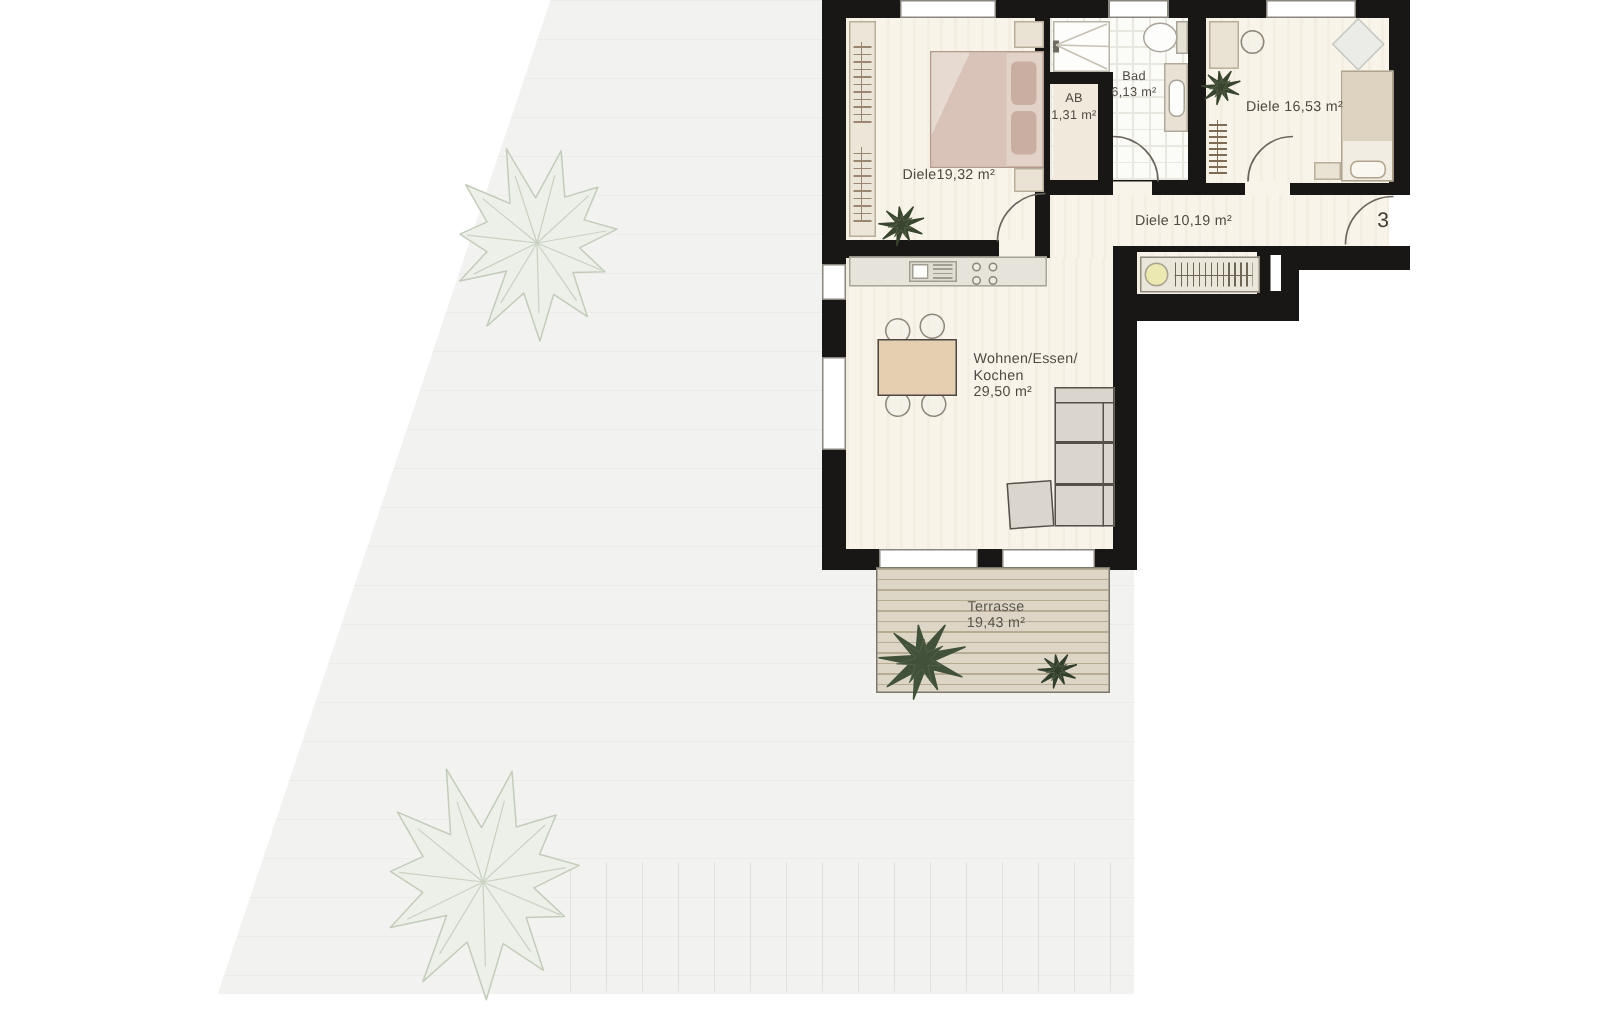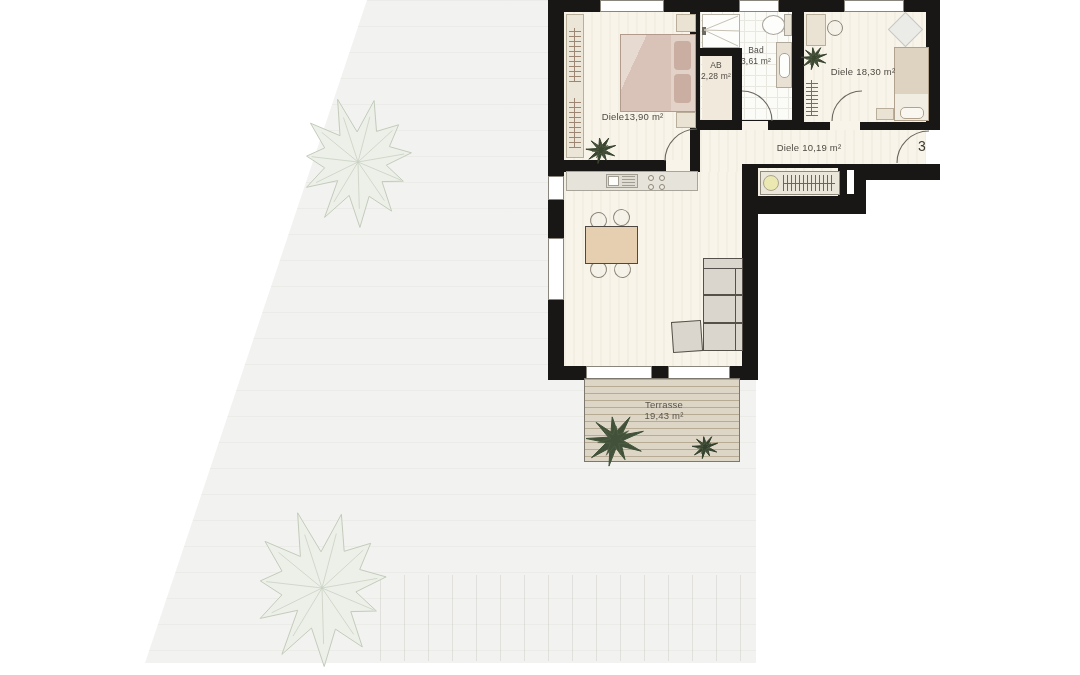--- a/index.html
+++ b/index.html
@@ -161,29 +161,34 @@
         <polygon points="607.6,152.0 602.9,151.8 604.0,157.8 600.8,153.0 596.4,157.9 598.6,151.6 592.0,151.3 598.8,149.3 595.1,144.5 600.0,147.3 601.5,142.8 602.5,147.3 608.1,145.2 603.7,149.6" fill="#39452f" stroke="#556147" stroke-width="0.6" stroke-linejoin="round"></polygon>
         <polygon points="818.5,66.8 814.4,61.6 811.3,69.6 811.7,61.5 803.5,65.9 810.2,59.2 801.1,57.3 811.1,56.7 805.6,50.2 812.2,54.5 812.7,47.7 814.9,53.9 820.7,47.7 817.0,55.8 826.6,54.2 817.5,58.2 825.7,63.0 817.0,60.8" fill="#39452f" stroke="#39452f" stroke-width="1" stroke-linejoin="round"></polygon>
         <polygon points="819.6,59.7 815.7,59.5 816.6,64.6 813.8,60.6 810.1,64.8 811.9,59.4 806.3,59.2 812.1,57.4 809.0,53.3 813.1,55.7 814.5,51.8 815.3,55.7 820.1,53.9 816.3,57.7" fill="#39452f" stroke="#556147" stroke-width="0.6" stroke-linejoin="round"></polygon>
         <polygon points="625.0,459.7 616.0,448.1 609.0,466.1 609.9,447.9 591.5,457.7 606.4,442.6 586.0,438.5 608.4,437.2 596.1,422.4 611.0,432.1 612.2,416.9 617.1,430.8 630.0,416.9 621.7,435.0 643.4,431.3 622.9,440.4 641.3,451.2 621.8,446.4" fill="#42523a" stroke="#42523a" stroke-width="1" stroke-linejoin="round"></polygon>
         <polygon points="627.7,443.9 618.7,443.5 620.9,455.0 614.6,445.9 606.2,455.3 610.3,443.2 597.7,442.6 610.7,438.7 603.7,429.5 613.0,434.8 616.1,426.1 618.0,434.9 628.7,430.7 620.2,439.2" fill="#42523a" stroke="#556147" stroke-width="0.6" stroke-linejoin="round"></polygon>
         <polygon points="709.5,455.8 705.4,450.6 702.3,458.6 702.7,450.5 694.5,454.9 701.2,448.2 692.1,446.3 702.1,445.7 696.6,439.2 703.2,443.5 703.7,436.7 705.9,442.9 711.7,436.7 708.0,444.8 717.6,443.2 708.5,447.2 716.7,452.0 708.0,449.8" fill="#333f2d" stroke="#333f2d" stroke-width="1" stroke-linejoin="round"></polygon>
         <polygon points="710.6,448.7 706.7,448.5 707.6,453.6 704.8,449.6 701.1,453.8 702.9,448.4 697.3,448.2 703.1,446.4 700.0,442.3 704.1,444.7 705.5,440.8 706.3,444.7 711.1,442.9 707.3,446.7" fill="#333f2d" stroke="#556147" stroke-width="0.6" stroke-linejoin="round"></polygon>
       </g>
   </svg>
 
-  <div class="abs lbl center" style="left:560px;top:111px;width:145px"><span>Diele</span><span>13,90 m²</span></div>
+  <div class="abs lbl center" style="left:560px;top:111px;width:145px"><span>Diele</span><span>19,32 m²</span></div>
   <div class="abs lbl center" style="left:694px;top:60px;width:44px;font-size:8.5px">
       <div>AB</div>
-      <div>2,28 m²</div>
+      <div>1,31 m²</div>
     </div>
   <div class="abs lbl center" style="left:726px;top:45px;width:60px;font-size:8.5px">
       <div>Bad</div>
-      <div>3,61 m²</div>
+      <div>6,13 m²</div>
     </div>
-  <div class="abs lbl center" style="left:800px;top:66px;width:126px"><span>Diele</span> <span>18,30 m²</span></div>
-  <div class="abs lbl center" style="left:726px;top:142px;width:166px"><span>Diele</span> <span>10,19 m²</span></div>
+  <div class="abs lbl center" style="left:800px;top:66px;width:126px"><span>Diele</span> <span>16,53 m²</span></div>
+  <div class="abs lbl center" style="left:706px;top:142px;width:166px"><span>Diele</span> <span>10,19 m²</span></div>
+  <div class="abs lbl" style="left:649px;top:234px;width:95px">
+      <div>Wohnen/Essen/</div>
+      <div>Kochen</div>
+      <div>29,50 m²</div>
+    </div>
   <div class="abs lbl center" style="left:604px;top:399px;width:120px;color:#5a554c">
       <div>Terrasse</div>
       <div>19,43 m²</div>
     </div>
   <div class="abs" style="left:912px;top:138px;width:20px;height:20px;font-size:14px;color:#3e3a34;text-align:center">3</div>
 </div>
 
 </body></html>

